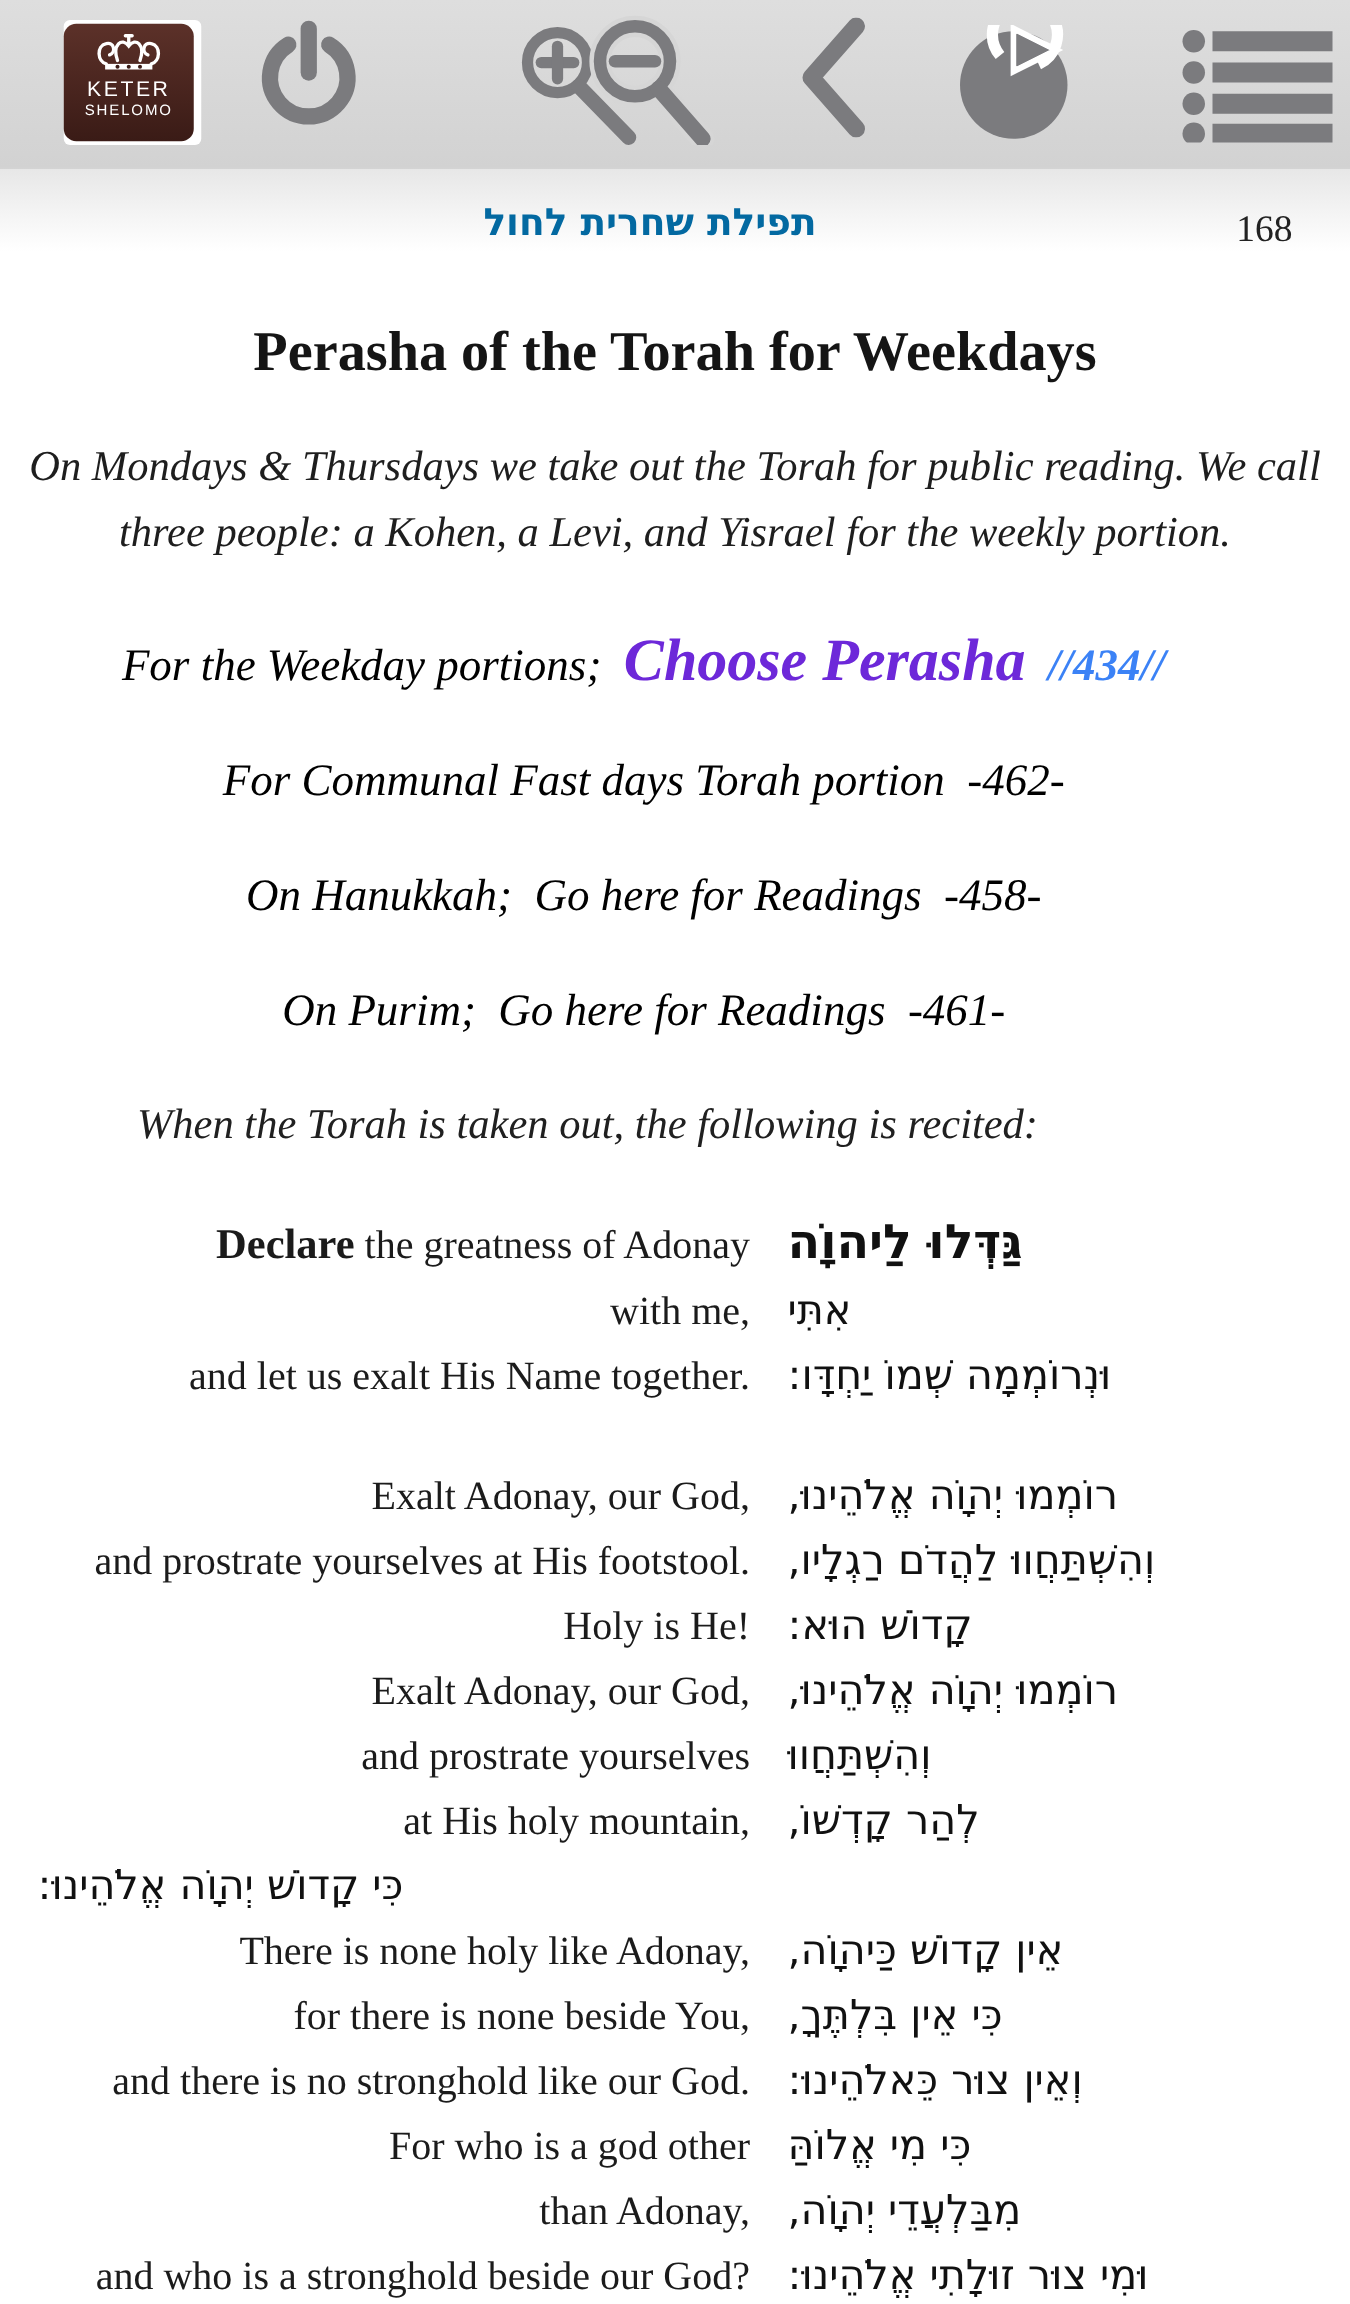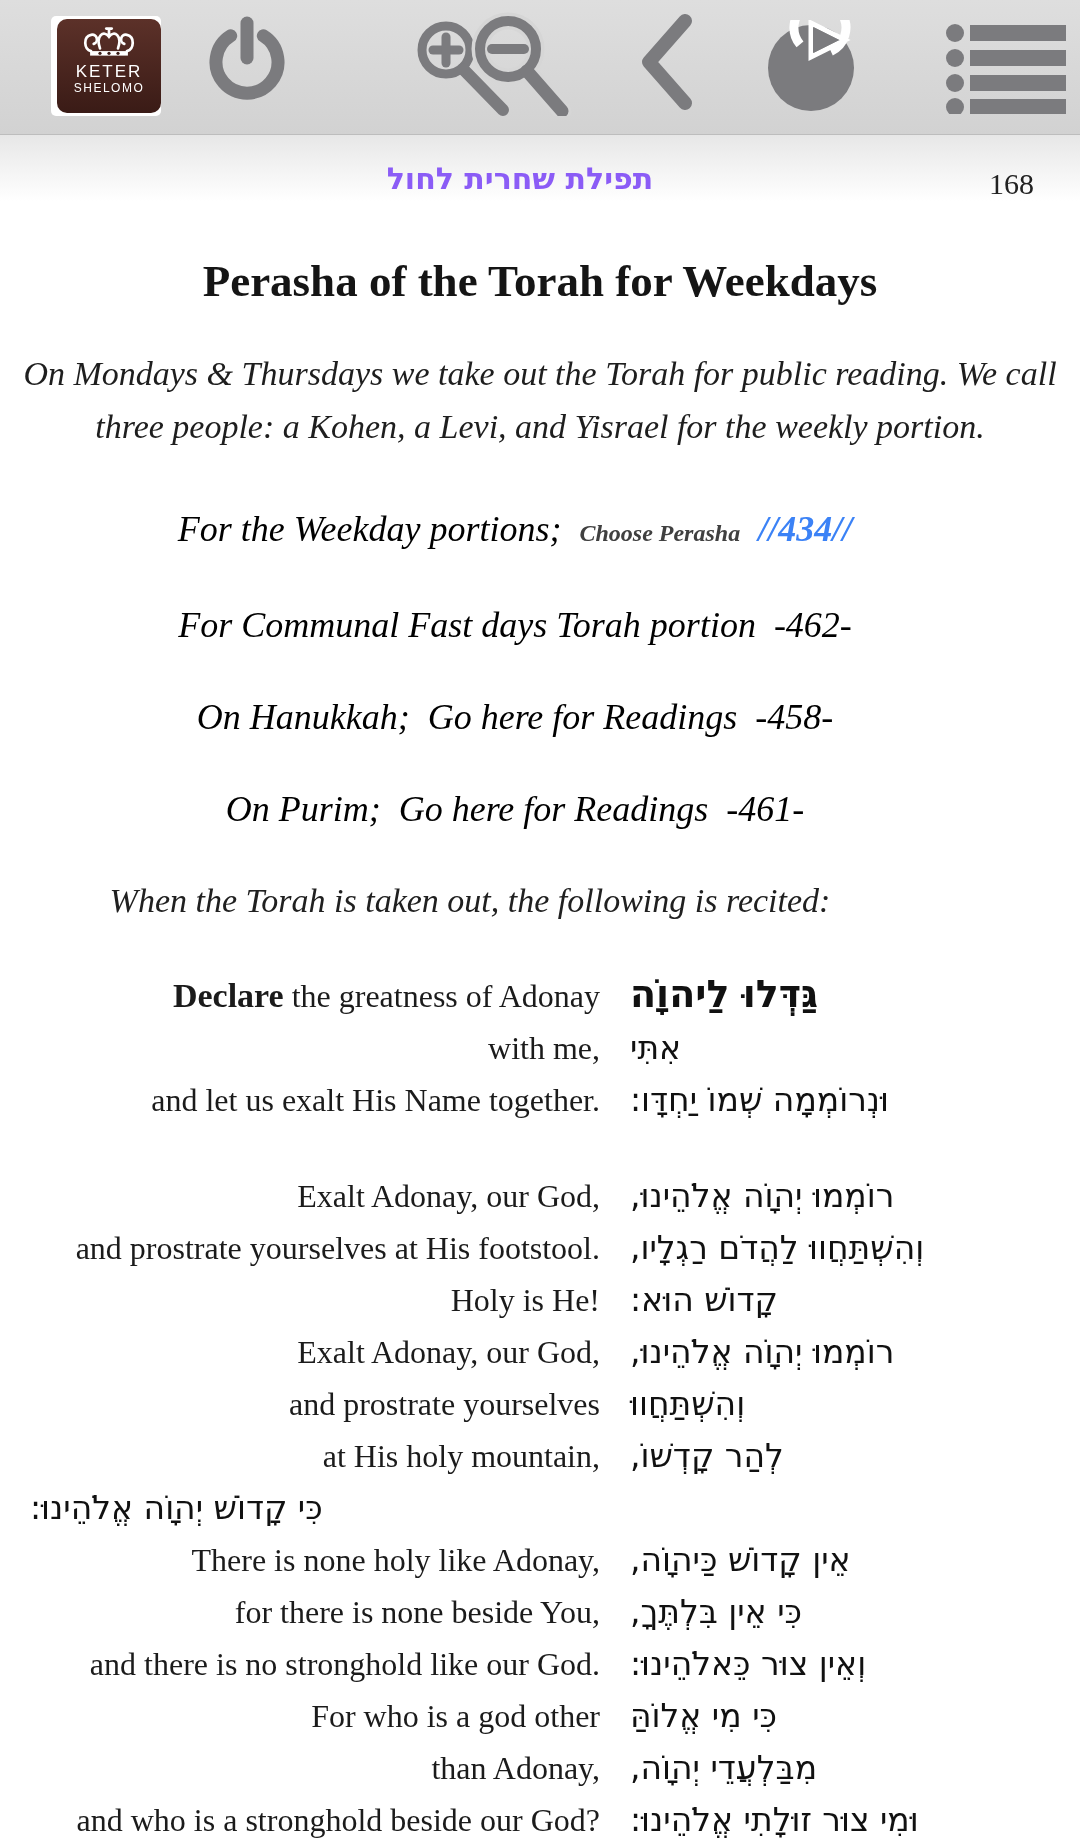--- a/index.html
+++ b/index.html
@@ -10,53 +10,53 @@
   }
   
   .toolbar{
     position:relative;height:134px;
     background:linear-gradient(#dedede,#d2d2d2);
     border-bottom:1px solid #bdbdbd;
   }
   .tb-btn{position:absolute;background:none;border:none;padding:0;margin:0;cursor:pointer;}
   .logo-tile{
     left:51px;top:16px;width:110px;height:100px;background:#ffffff;border-radius:5px;
-    display:flex;align-items:center;justify-content:flex-end;
+    display:flex;align-items:center;justify-content:flex-start;
   }
   .logo-inner{
     width:104px;height:94px;border-radius:10px;
     background:linear-gradient(#5c3129,#3a1b16);
     display:flex;flex-direction:column;align-items:center;justify-content:flex-start;
     padding-top:6px;box-sizing:border-box;
   }
   .logo-word1{color:#fff;font-size:17px;letter-spacing:2px;margin-top:2px;line-height:18px;}
   .logo-word2{color:#fff;font-size:12px;letter-spacing:1.5px;line-height:14px;}
   
   .page{position:relative;height:1709px;}
   .page-fade{position:absolute;top:0;left:0;right:0;height:66px;
     background:linear-gradient(#e7e7e7,#ffffff);}
   .page-header{position:relative;padding-top:30px;height:44px;}
   .hdr-hebrew{
     position:absolute;left:0;right:40px;text-align:center;top:26px;
-    font-family:"DejaVu Sans",sans-serif;font-weight:bold;font-size:30px;color:#8b5cf6;
+    font-family:"DejaVu Sans",sans-serif;font-weight:bold;font-size:30px;color:#0369a1;
   }
   .hdr-num{position:absolute;right:46px;top:32px;font-size:30px;color:#222;}
   .doc-title{
     margin:46px 0 0 0;text-align:center;font-weight:bold;font-size:45px;color:#151515;
   }
   .intro{
     margin-top:40px;text-align:center;font-style:italic;font-size:34px;line-height:53px;color:#1e1e1e;
   }
   .links{margin-top:54px;}
   .link-line{
     text-align:center;padding-right:50px;font-style:italic;font-size:36px;
     line-height:44px;margin-bottom:48px;white-space:pre-wrap;cursor:pointer;
   }
   .seg.blue{color:#000000;}
-  .seg.blue-bold{color:#404040;font-weight:bold;font-size:24px;}
+  .seg.blue-bold{color:#6d28d9;font-weight:bold;font-size:48px;}
   .seg.red-bold{color:#3b82f6;font-weight:bold;}
   .instruction{
     margin-top:46px;text-align:center;padding-right:140px;
     font-style:italic;font-size:34px;line-height:44px;color:#202020;
   }
   
   .verses{margin-top:45px;}
   .verse-row{display:flex;align-items:baseline;line-height:52px;}
   .verse-row.gap{margin-top:44px;}
   .en{width:600px;text-align:right;font-size:32px;color:#1b1b1b;}

